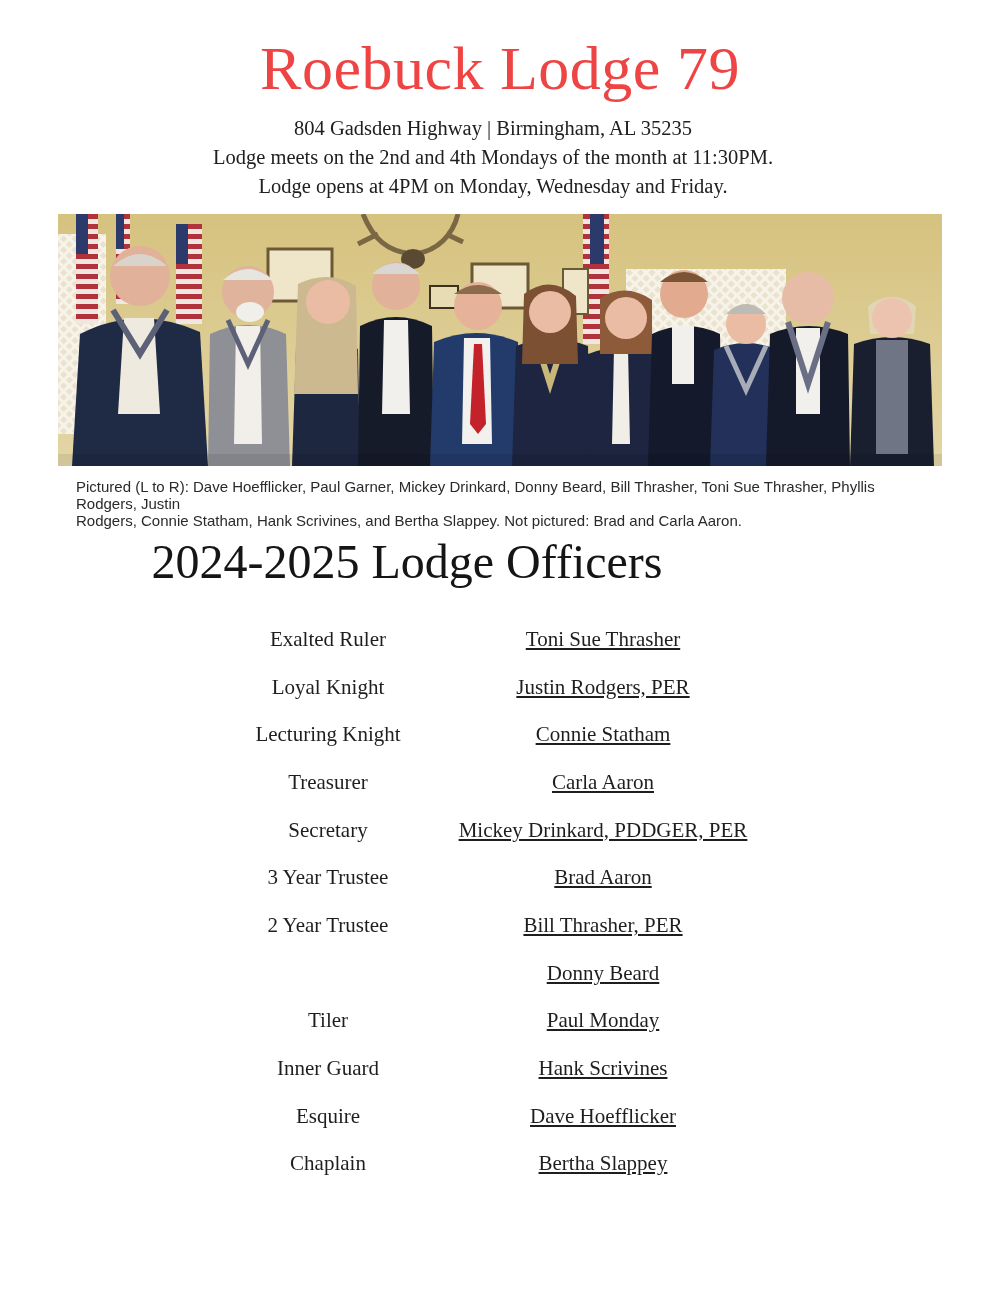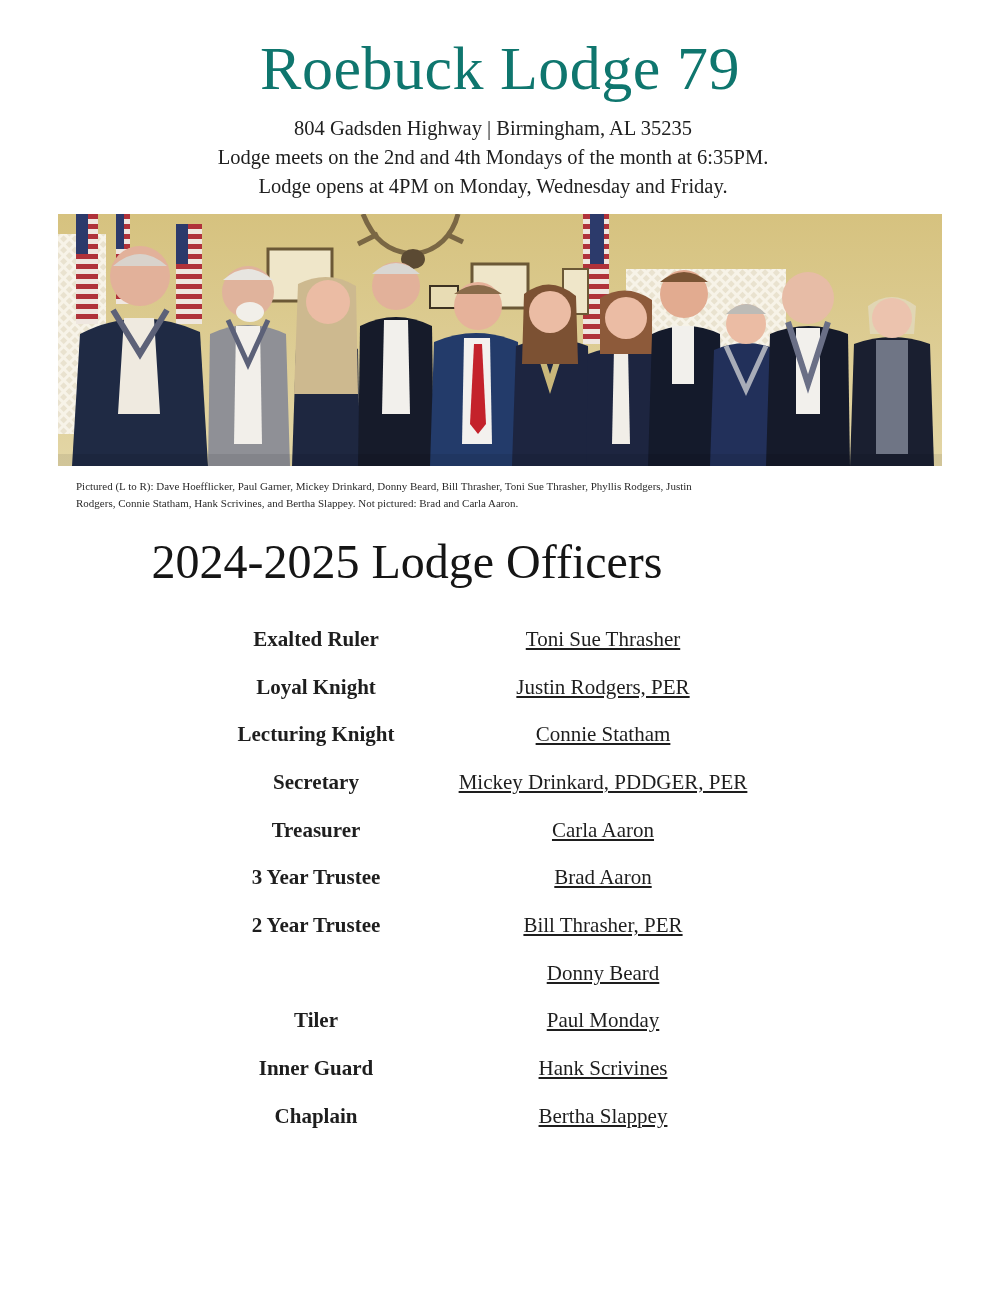--- a/index.html
+++ b/index.html
@@ -1,36 +1,36 @@
 <!DOCTYPE html>
 <html><head>
 <meta charset="utf-8">
 <style>
   html, body { margin: 0; padding: 0; background: #ffffff; }
   body { width: 1000px; height: 1295px; position: relative; overflow: hidden; color: #1c1c1c; font-family: "DejaVu Serif", "Liberation Serif", serif; }
-  .title { position: absolute; left: 0; width: 1000px; top: 30px; text-align: center; font-family: "Liberation Serif", serif; font-size: 62px; line-height: 76px; color: #0f766e; letter-spacing: 0.5px; }
+  .title { position: absolute; left: 0; width: 1000px; top: 30px; text-align: center; font-family: "Liberation Serif", serif; font-size: 62px; line-height: 76px; color: #ef4444; letter-spacing: 0.5px; }
   .info { position: absolute; left: 0; width: 986px; top: 114px; text-align: center; font-family: "Liberation Serif", serif; font-size: 20.5px; line-height: 29px; color: #202020; }
   .photo { position: absolute; left: 58px; top: 214px; width: 884px; height: 252px; overflow: hidden; background: #d9c894; }
   .photo svg { display: block; }
-  .caption { position: absolute; left: 76px; top: 478px; width: 850px; font-family: Liberation Serif, serif; font-size: 11px; line-height: 17px; color: #2a2a2a; }
+  .caption { position: absolute; left: 76px; top: 478px; width: 850px; font-family: Liberation Sans, sans-serif; font-size: 15px; line-height: 17px; color: #2a2a2a; }
   .officers-title { position: absolute; left: 0; width: 814px; top: 530px; text-align: center; font-family: "Liberation Serif", serif; font-size: 48px; line-height: 64px; color: #151515; }
   .officers { position: absolute; left: 0; top: 622px; width: 1000px; }
   .row { position: relative; height: 47.66px; }
   .role, .name { position: absolute; top: 0; text-align: center; font-family: "Liberation Serif", serif; font-size: 21px; line-height: 34px; color: #1e1e1e; }
-  .role { left: 176px; width: 280px; font-weight: bold; }
+  .role { left: 188px; width: 280px; }
   .name { left: 420px; width: 366px; text-decoration: underline; }
 </style>
 </head>
 <body>
 
 <div class="title">Roebuck Lodge 79</div>
 
 <div class="info">
   <div>804 Gadsden Highway | Birmingham, AL 35235</div>
-  <div>Lodge meets on the 2nd and 4th Mondays of the month at 6:35PM.</div>
+  <div>Lodge meets on the 2nd and 4th Mondays of the month at 11:30PM.</div>
   <div>Lodge opens at 4PM on Monday, Wednesday and Friday.</div>
 </div>
 
 <div class="photo">
   <svg width="884" height="252" viewBox="0 0 884 252" xmlns="http://www.w3.org/2000/svg">
     <defs>
       <linearGradient id="wall" x1="0" y1="0" x2="0" y2="1">
         <stop offset="0" stop-color="#d6c27f"></stop>
         <stop offset="1" stop-color="#e3d6a6"></stop>
       </linearGradient>
@@ -145,26 +145,26 @@
     </div>
   <div class="row">
       <div class="role">Loyal Knight</div>
       <div class="name">Justin Rodgers, PER</div>
     </div>
   <div class="row">
       <div class="role">Lecturing Knight</div>
       <div class="name">Connie Statham</div>
     </div>
   <div class="row">
+      <div class="role">Treasurer</div>
+      <div class="name">Carla Aaron</div>
+    </div>
+  <div class="row">
       <div class="role">Secretary</div>
       <div class="name">Mickey Drinkard, PDDGER, PER</div>
-    </div>
-  <div class="row">
-      <div class="role">Treasurer</div>
-      <div class="name">Carla Aaron</div>
     </div>
   <div class="row">
       <div class="role">3 Year Trustee</div>
       <div class="name">Brad Aaron</div>
     </div>
   <div class="row">
       <div class="role">2 Year Trustee</div>
       <div class="name">Bill Thrasher, PER</div>
     </div>
   <div class="row">
@@ -172,16 +172,20 @@
     </div>
   <div class="row">
       <div class="role">Tiler</div>
       <div class="name">Paul Monday</div>
     </div>
   <div class="row">
       <div class="role">Inner Guard</div>
       <div class="name">Hank Scrivines</div>
     </div>
   <div class="row">
+      <div class="role">Esquire</div>
+      <div class="name">Dave Hoefflicker</div>
+    </div>
+  <div class="row">
       <div class="role">Chaplain</div>
       <div class="name">Bertha Slappey</div>
     </div>
 </div>
 
 </body></html>

